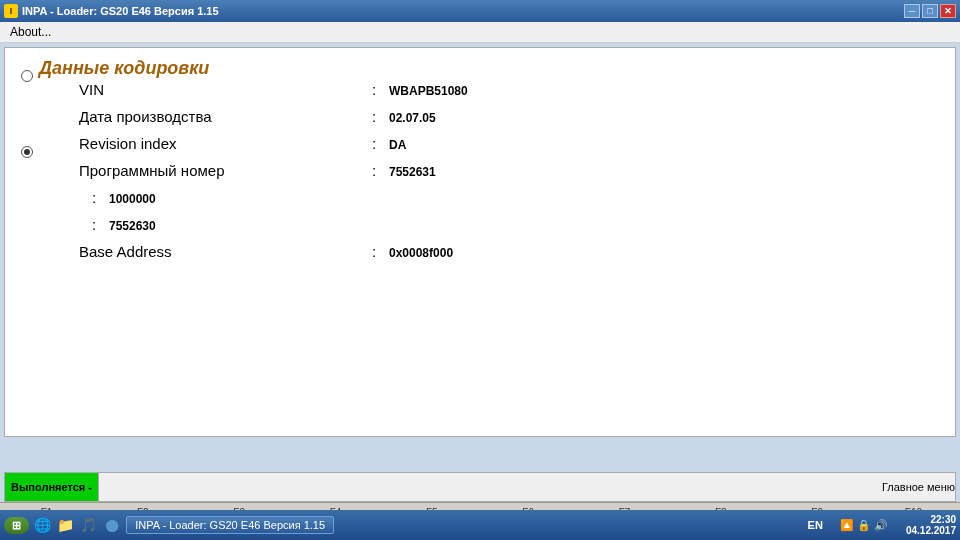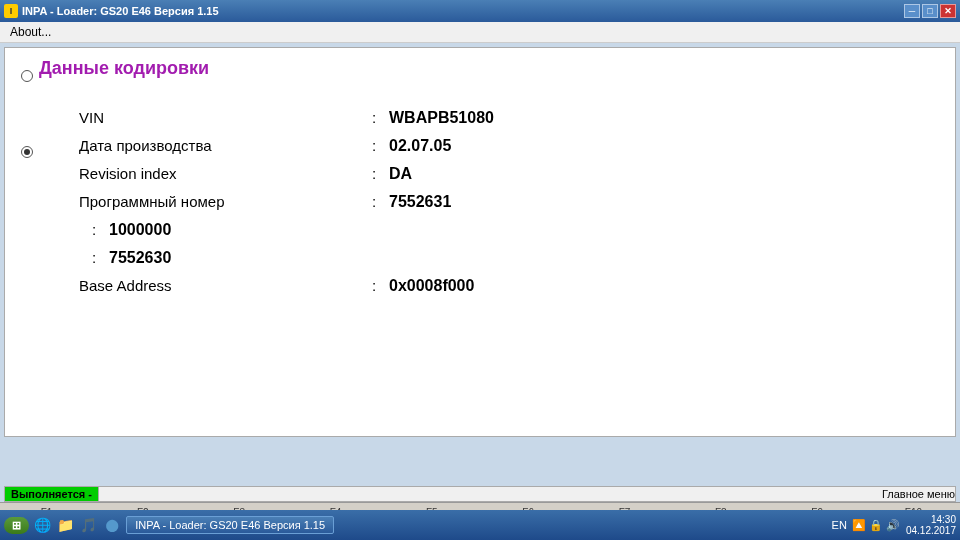--- a/index.html
+++ b/index.html
@@ -114,22 +114,23 @@
       margin: 2px auto;
     }
 
     .content-col {
       flex: 1;
     }
 
     .section-title {
       font-size: 18px;
       font-weight: bold;
-      margin-bottom: 30px;
-      color: #a21caf;
+      margin-bottom: 2px;
+      color: #a16207;
+      font-style: italic;
     }
 
     .data-table {
       width: 100%;
     }
     .data-row {
       display: flex;
       align-items: baseline;
       margin-bottom: 10px;
       font-size: 15px;
@@ -141,31 +142,31 @@
       font-size: 15px;
     }
     .data-colon {
       width: 30px;
       text-align: center;
       color: #000;
       font-size: 15px;
     }
     .data-value {
       font-weight: bold;
-      font-size: 16px;
+      font-size: 12px;
       color: #000;
     }
 
     
     .bottom-bar {
       position: absolute;
       bottom: 38px;
       left: 4px;
       right: 4px;
-      height: 16px;
+      height: 30px;
       background: #f0f0f0;
       border: 1px solid #aaa;
       display: flex;
       align-items: center;
       font-size: 11px;
     }
     .status-executing {
       background: #00cc00;
       color: #000;
       padding: 2px 6px;
@@ -259,23 +260,24 @@
       height: 20px;
       display: flex;
       align-items: center;
       justify-content: center;
       font-size: 14px;
       cursor: pointer;
     }
     .taskbar-right {
       display: flex;
       align-items: center;
-      gap: 6px;
-      color: white;
-      font-size: 11px;
+      gap: 18px;
+      color: white;
+      font-size: 11px;
+      font-weight: bold;
     }
     .sys-tray {
       display: flex;
       align-items: center;
       gap: 3px;
     }
     .time-date {
       text-align: right;
       font-size: 10px;
       color: white;
@@ -422,17 +424,17 @@
     </div>
   </div>
   <div class="taskbar-right">
     <span>EN</span>
     <div class="sys-tray">
       <span>🔼</span>
       <span>🔒</span>
       <span>🔊</span>
     </div>
     <div class="time-date">
-      <div>14:30</div>
+      <div>22:30</div>
       <div>04.12.2017</div>
     </div>
   </div>
 </div>
 
 </body></html>

